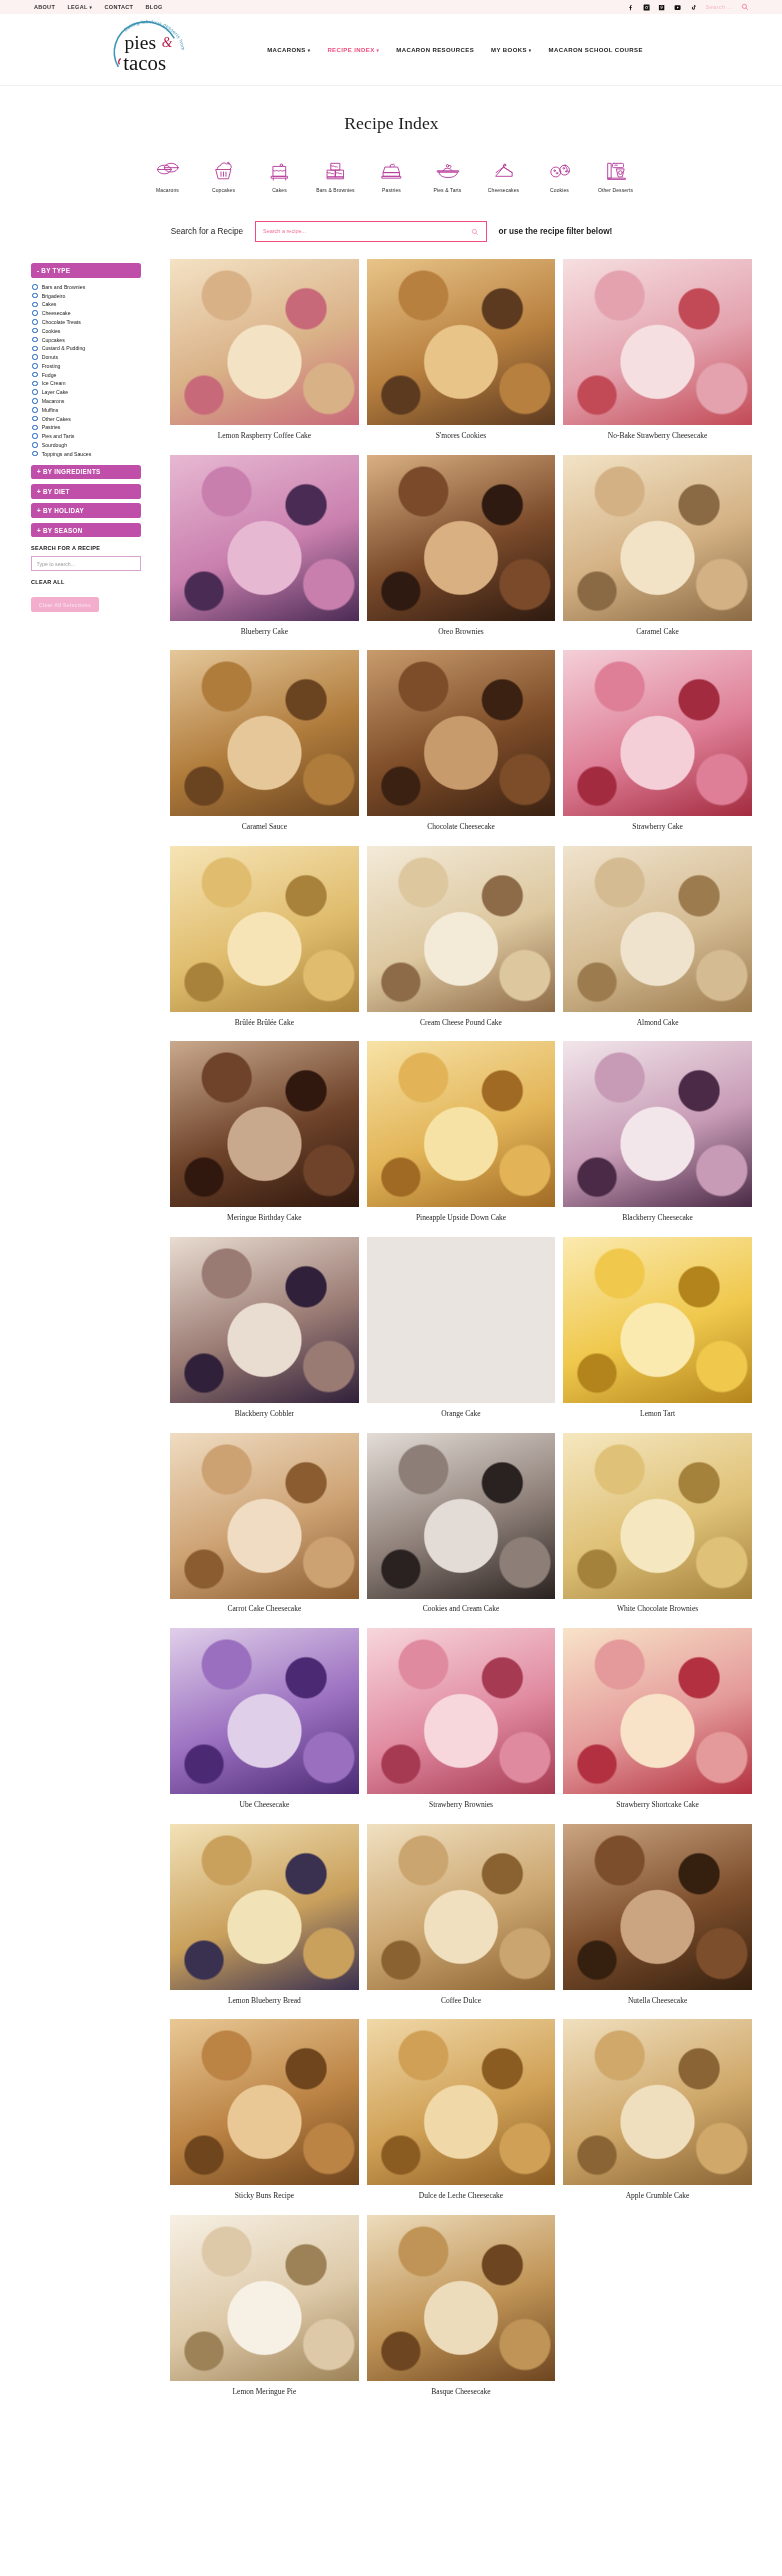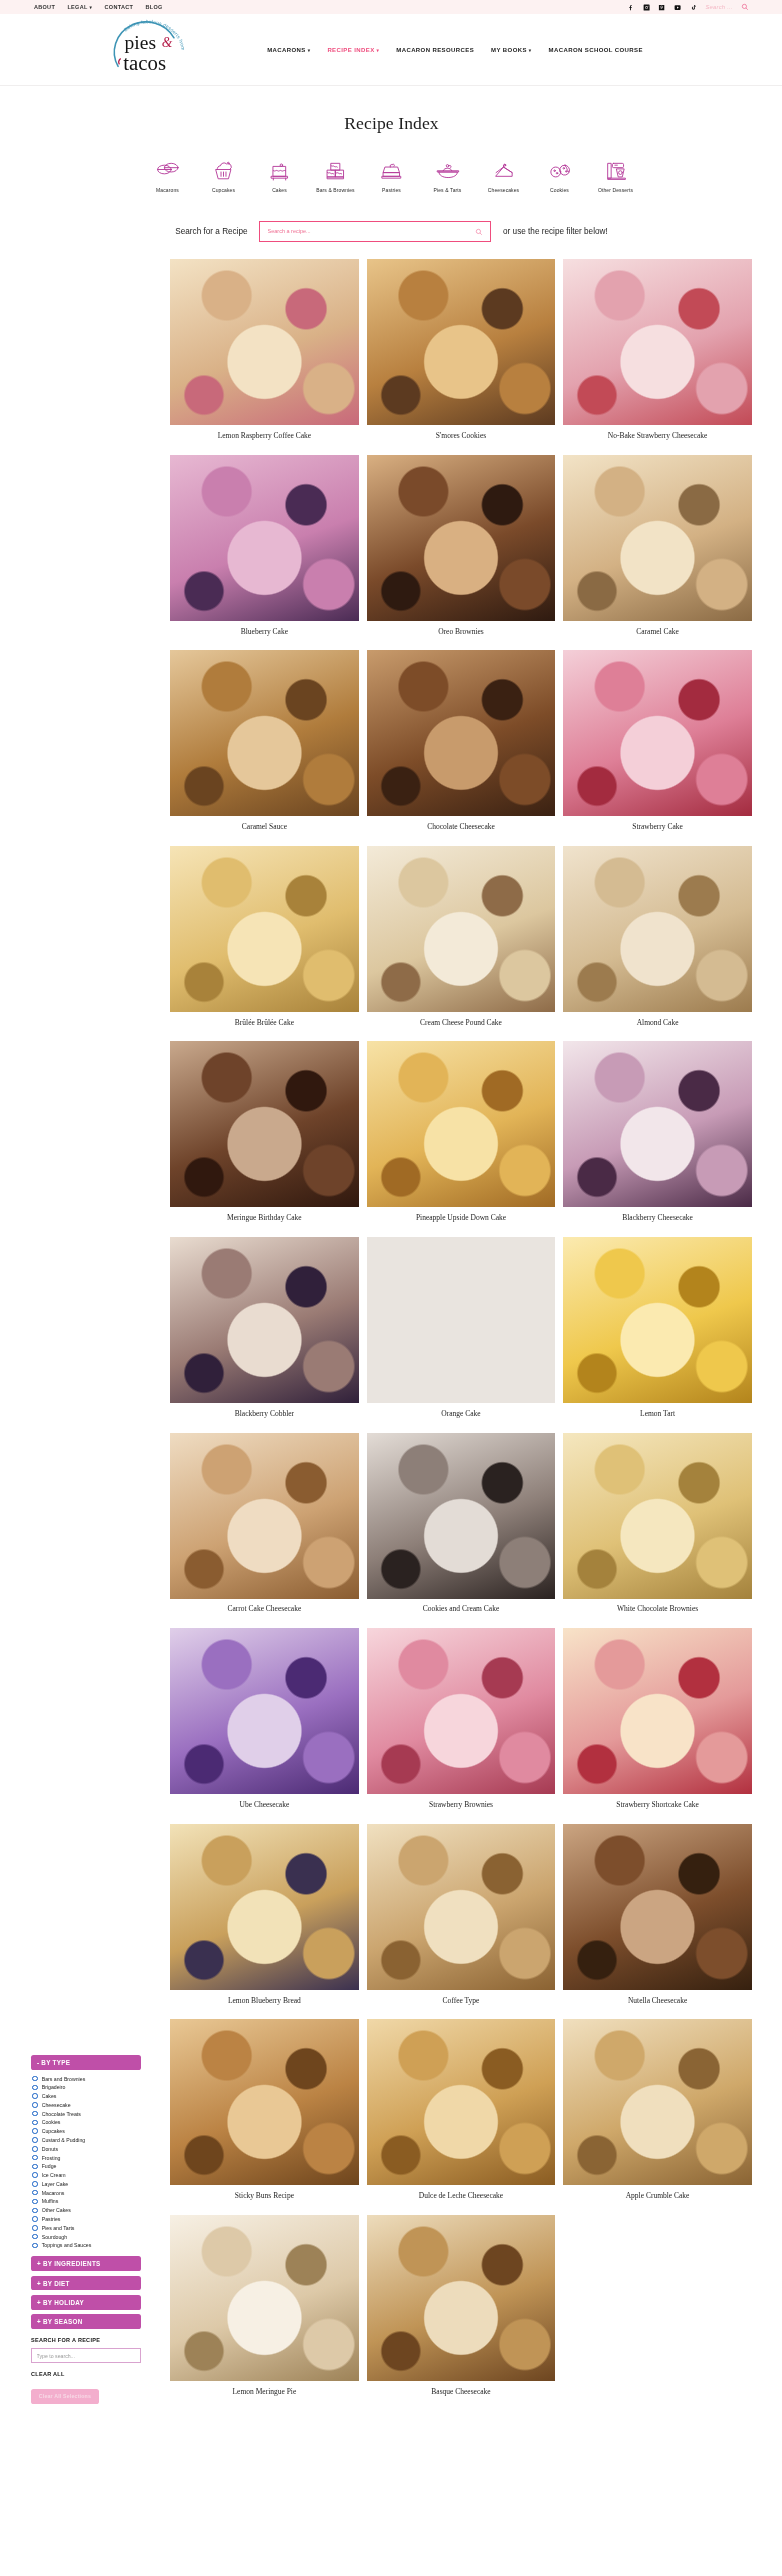--- a/index.html
+++ b/index.html
@@ -35,24 +35,24 @@
   .cat svg{width:27px;height:23.5px;stroke:#b63b9a;fill:none;stroke-width:1.5;stroke-linecap:round;stroke-linejoin:round;}
   .cat span{font-size:5px;color:#2b2b2b;text-align:center;letter-spacing:0.1px;}
 
   
   .searchrow{display:flex;align-items:center;justify-content:center;gap:11.7px;padding:10.4px 0 17px;}
   .searchrow .lab{font-size:8.2px;color:#1d1d1d;}
   .searchbox{width:232px;height:21.5px;border:0.9px solid #ef4d7e;display:flex;align-items:center;padding:0 7.2px;background:#fff;}
   .searchbox input{border:0;outline:0;flex:1;font-size:5.5px;color:#ef4d7e;font-family:"Liberation Sans",sans-serif;background:transparent;}
   .searchbox input::placeholder{color:#ef6f93;}
   .searchbox .mg{width:7.8px;height:7.8px;stroke:#ef4d7e;fill:none;stroke-width:1.5;}
-  .searchrow .tail{font-size:8.2px;color:#1d1d1d;}
+  .searchrow .tail{font-size:8.2px;color:#1d1d1d;font-weight:bold;}
 
   
-  .wrap{display:flex;padding:0 31px 0 31px;gap:29px;align-items:flex-end;}
+  .wrap{display:flex;padding:0 31px 0 31px;gap:29px;align-items:flex-start;}
   .sidebar{width:110px;flex:0 0 110px;padding-top:3.9px;}
 
   .filt-head{background:#bf4fa8;color:#fff;font-size:6.3px;font-weight:700;letter-spacing:0.3px;padding:3.9px 5.9px;border-radius:2.6px;margin-bottom:4.6px;cursor:pointer;}
   .filt-head.collapsed{margin-top:2.6px;}
   .opts{margin:0 0 6.5px 1.3px;}
   .opt{display:flex;align-items:center;gap:3.9px;padding:1.4px 0;cursor:pointer;}
   .radio{width:5.5px;height:5.5px;border:0.8px solid #1560c4;border-radius:50%;flex:0 0 auto;background:#fff;}
   .opt span{font-size:5.2px;color:#1c1c1c;}
   .side-lab{font-size:5.5px;font-weight:700;letter-spacing:0.3px;color:#111;margin:7.8px 0 5.2px;}
   .side-input{width:100%;height:15px;border:0.7px solid #d9a3cf;padding:0 4.6px;font-size:5.2px;color:#8a8a8a;font-family:"Liberation Sans",sans-serif;outline:0;}
@@ -650,21 +650,21 @@
       <article class="card">
      <div class="thumb">
           <div class="ph" style="background:
       radial-gradient(circle at 30% 22%, #cba56f 0 13%, transparent 14%),
       radial-gradient(circle at 72% 30%, #8a6232 0 11%, transparent 12%),
       radial-gradient(circle at 50% 62%, #f0e0c0 0 26%, transparent 27%),
       radial-gradient(circle at 18% 82%, #8a6232 0 9%, transparent 10%),
       radial-gradient(circle at 84% 78%, #cba56f 0 12%, transparent 13%),
       linear-gradient(160deg, #f0e0c0 0%, #cba56f 55%, #8a6232 100%);"></div>
         </div>
-     <div class="cap">Coffee Type</div>
+     <div class="cap">Coffee Dulce</div>
    </article>
       <article class="card">
      <div class="thumb">
           <div class="ph" style="background:
       radial-gradient(circle at 30% 22%, #7d4e2c 0 13%, transparent 14%),
       radial-gradient(circle at 72% 30%, #35200f 0 11%, transparent 12%),
       radial-gradient(circle at 50% 62%, #cba582 0 26%, transparent 27%),
       radial-gradient(circle at 18% 82%, #35200f 0 9%, transparent 10%),
       radial-gradient(circle at 84% 78%, #7d4e2c 0 12%, transparent 13%),
       linear-gradient(160deg, #cba582 0%, #7d4e2c 55%, #35200f 100%);"></div>

